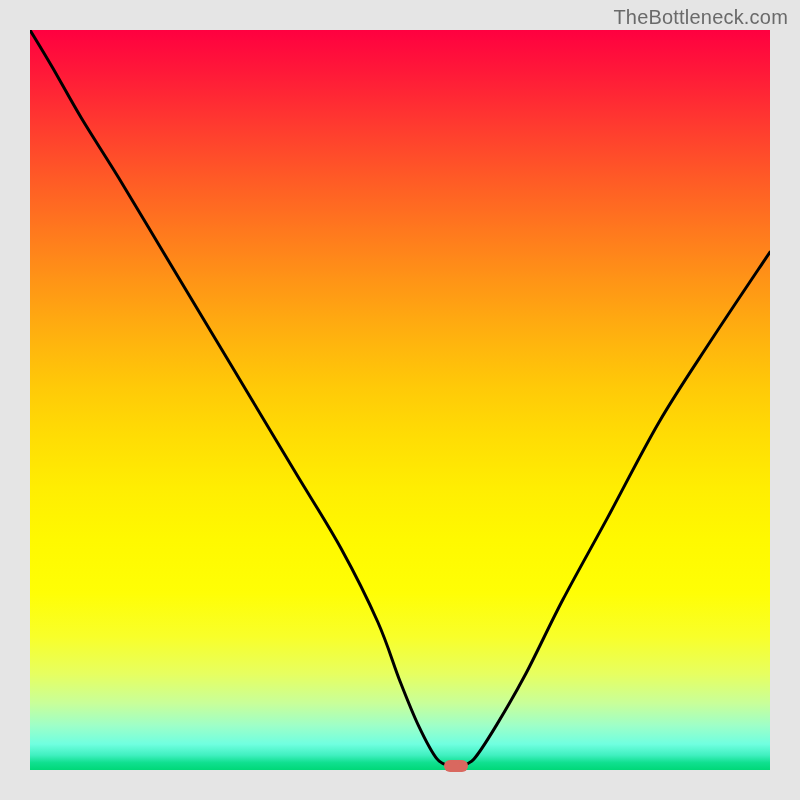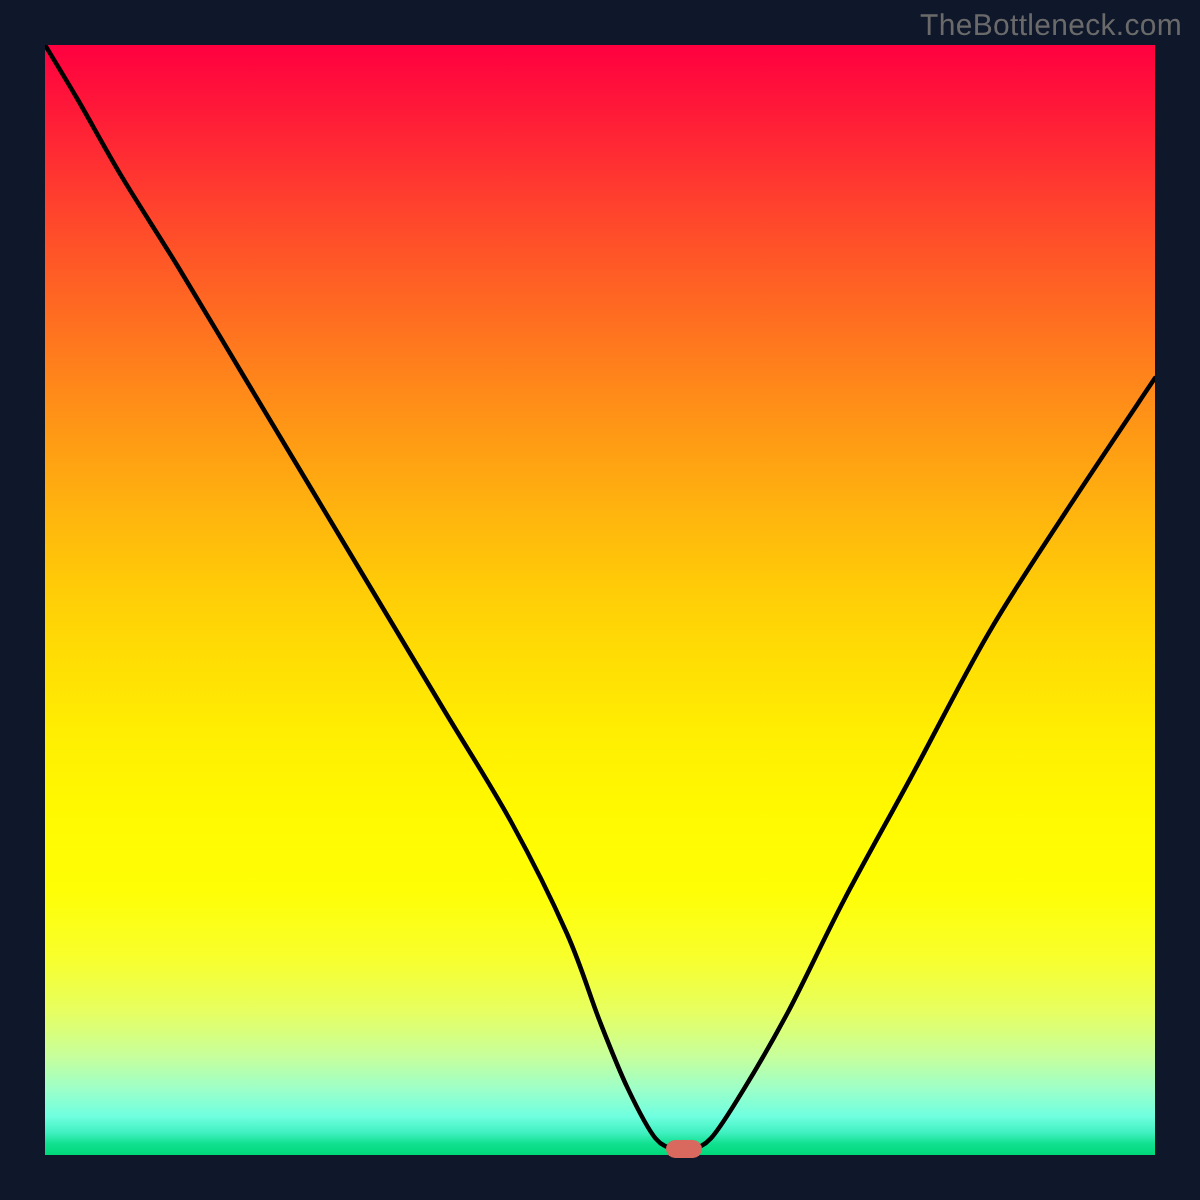--- a/index.html
+++ b/index.html
@@ -7,21 +7,21 @@
     padding: 0;
     width: 800px;
     height: 800px;
     background: #000;
     overflow: hidden;
   }
   .frame {
     position: relative;
     width: 800px;
     height: 800px;
-    background: #0f172a;
+    background: #e5e5e5;
     text-align: right;
   }
   .plot-area {
     position: absolute;
     left: 30px;
     top: 30px;
     width: 740px;
     height: 740px;
   }
   .gradient-bg {

